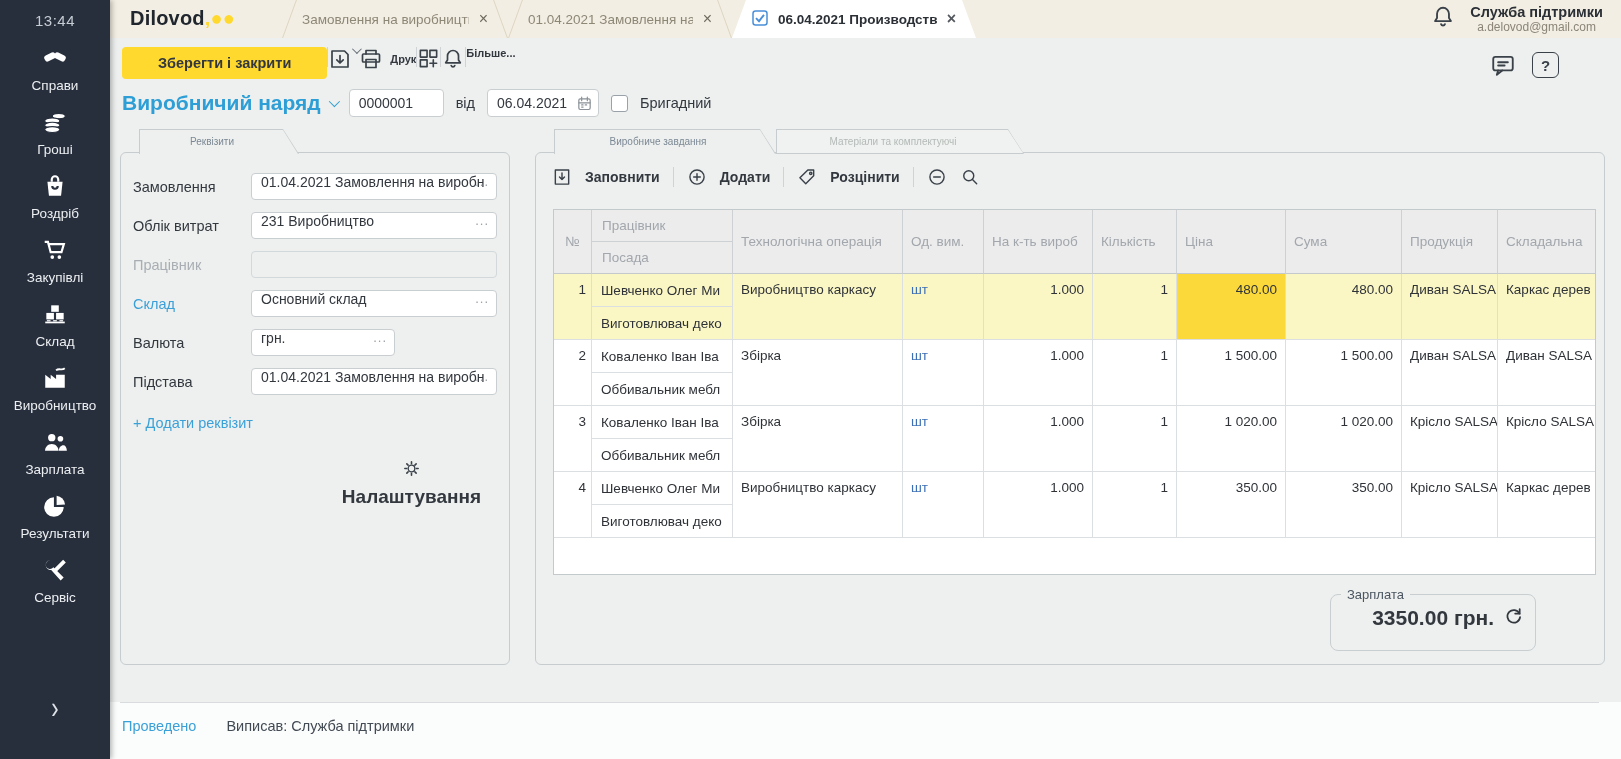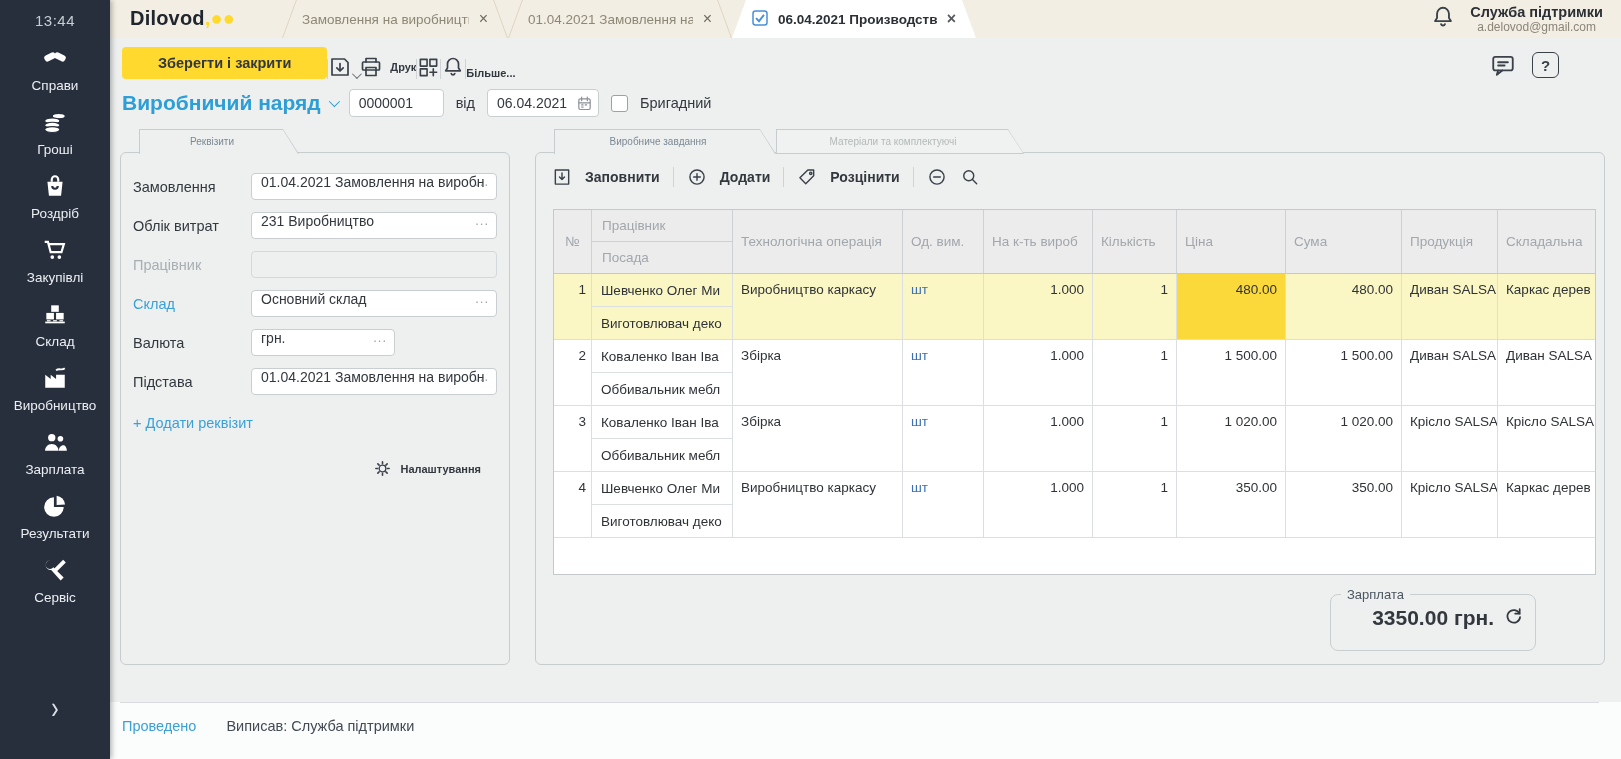--- a/index.html
+++ b/index.html
@@ -40,21 +40,21 @@
   .user-area { position:absolute; right:18px; top:4px; display:flex; align-items:center; gap:14px; }
   .bell-btn { cursor:pointer; }
   .user-text { text-align:center; cursor:pointer; }
   .user-name { font-size:14.5px; font-weight:bold; color:#2b3036; }
   .user-email { font-size:12px; color:#8b8578; }
 
   
   .content { position:absolute; left:110px; top:38px; width:1511px; height:721px; background:#edf0ef; }
 
   
-  .cmdbar { position:absolute; left:12px; top:9px; height:32px; display:flex; align-items:flex-end; }
+  .cmdbar { position:absolute; left:12px; top:9px; height:32px; display:flex; align-items:flex-start; }
   .btn-primary { background:#ffd92e; border:none; border-radius:4px; height:32px; padding:0 36px;
                  font-family:inherit; font-size:14.5px; font-weight:bold; color:#33383f; cursor:pointer; }
   .vsep { width:1px; height:20px; background:#cfd3d6; }
   .icon-btn { display:flex; align-items:center; gap:7px; color:#33383f; font-size:11px; font-weight:bold;
               cursor:pointer; background:none; border:none; font-family:inherit; }
   .caret { width:7px; height:7px; border-right:1.8px solid #6b7178; border-bottom:1.8px solid #6b7178;
            transform:rotate(45deg) translateY(-2px); display:inline-block; }
   .corner-icons { position:absolute; right:62px; top:14px; display:flex; gap:16px; }
   .sq-icon { width:27px; height:26px; border:1.7px solid #3a4149; border-radius:6px; display:flex;
              align-items:center; justify-content:center; color:#3a4149; font-size:15px; font-weight:bold;
@@ -97,21 +97,21 @@
   .frow .flabel.link { color:#3aa0d8; cursor:pointer; }
   .frow .flabel.dis { color:#a8aeb3; }
   .finput { position:relative; height:27px; border:1px solid #c9ced1; border-radius:4px; background:#fff;
             flex:1; display:flex; align-items:flex-start; padding:0 22px 0 9px; font-size:14px; color:#33383f;
             white-space:nowrap; overflow:hidden; }
   .finput .dots3 { position:absolute; right:7px; color:#9aa1a8; font-size:13px; cursor:pointer; letter-spacing:1px; }
   .finput.disabled { background:transparent; border-color:#d3d8da; }
   .finput.short { flex:none; width:144px; }
   .addlink { font-size:14.5px; color:#3aa0d8; cursor:pointer; margin-top:8px; }
   .settings { display:flex; align-items:center; gap:8px; align-self:flex-end; margin-top:16px; margin-right:16px;
-              font-size:11px; font-weight:bold; color:#33383f; cursor:pointer; }
+              font-size:19px; font-weight:bold; color:#33383f; cursor:pointer;flex-direction:column; }
 
   
   .rtoolbar { position:absolute; left:16px; top:14px; display:flex; align-items:center; gap:13px; }
   .rtool { display:flex; align-items:center; gap:13px; font-size:14px; font-weight:bold; color:#33383f;
            cursor:pointer; background:none; border:none; font-family:inherit; }
 
   
   .ptable { position:absolute; left:17px; top:56px; width:1043px; border:1px solid #c4c9cc; background:#fff; }
   .t-head, .t-row { display:grid;
      grid-template-columns:38px 141px 170px 81px 109px 84px 109px 116px 96px minmax(0,1fr); }

